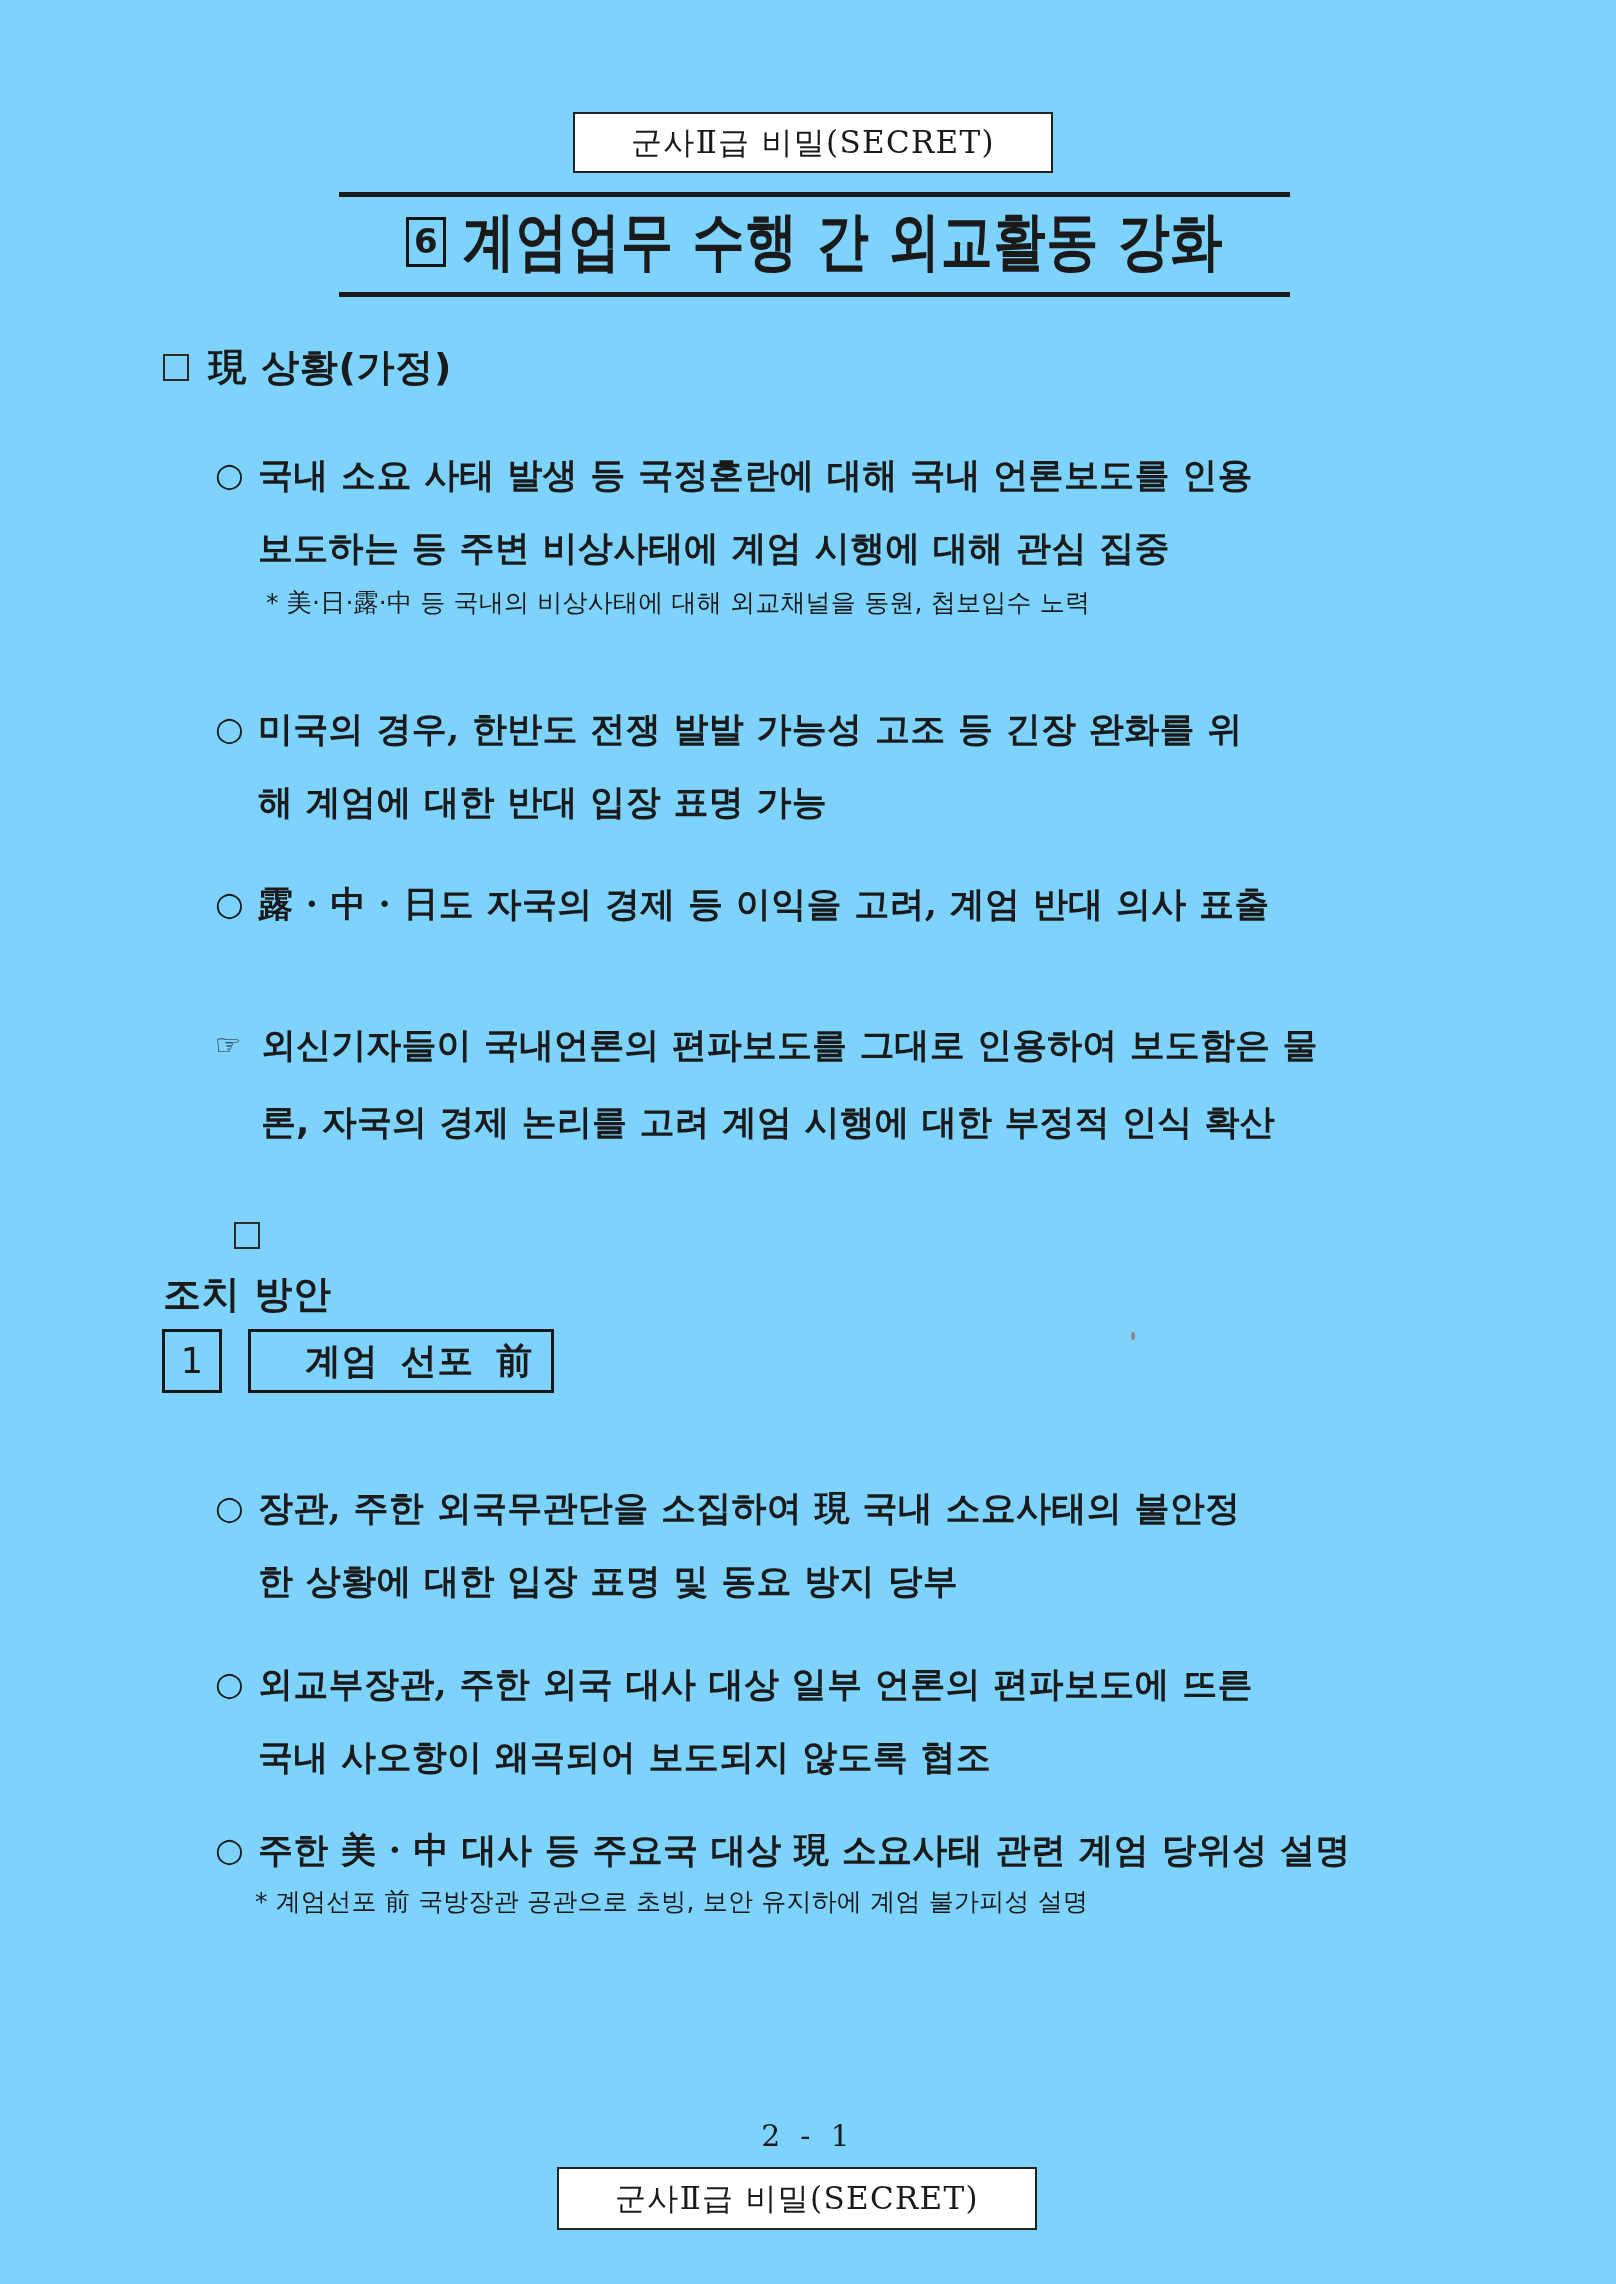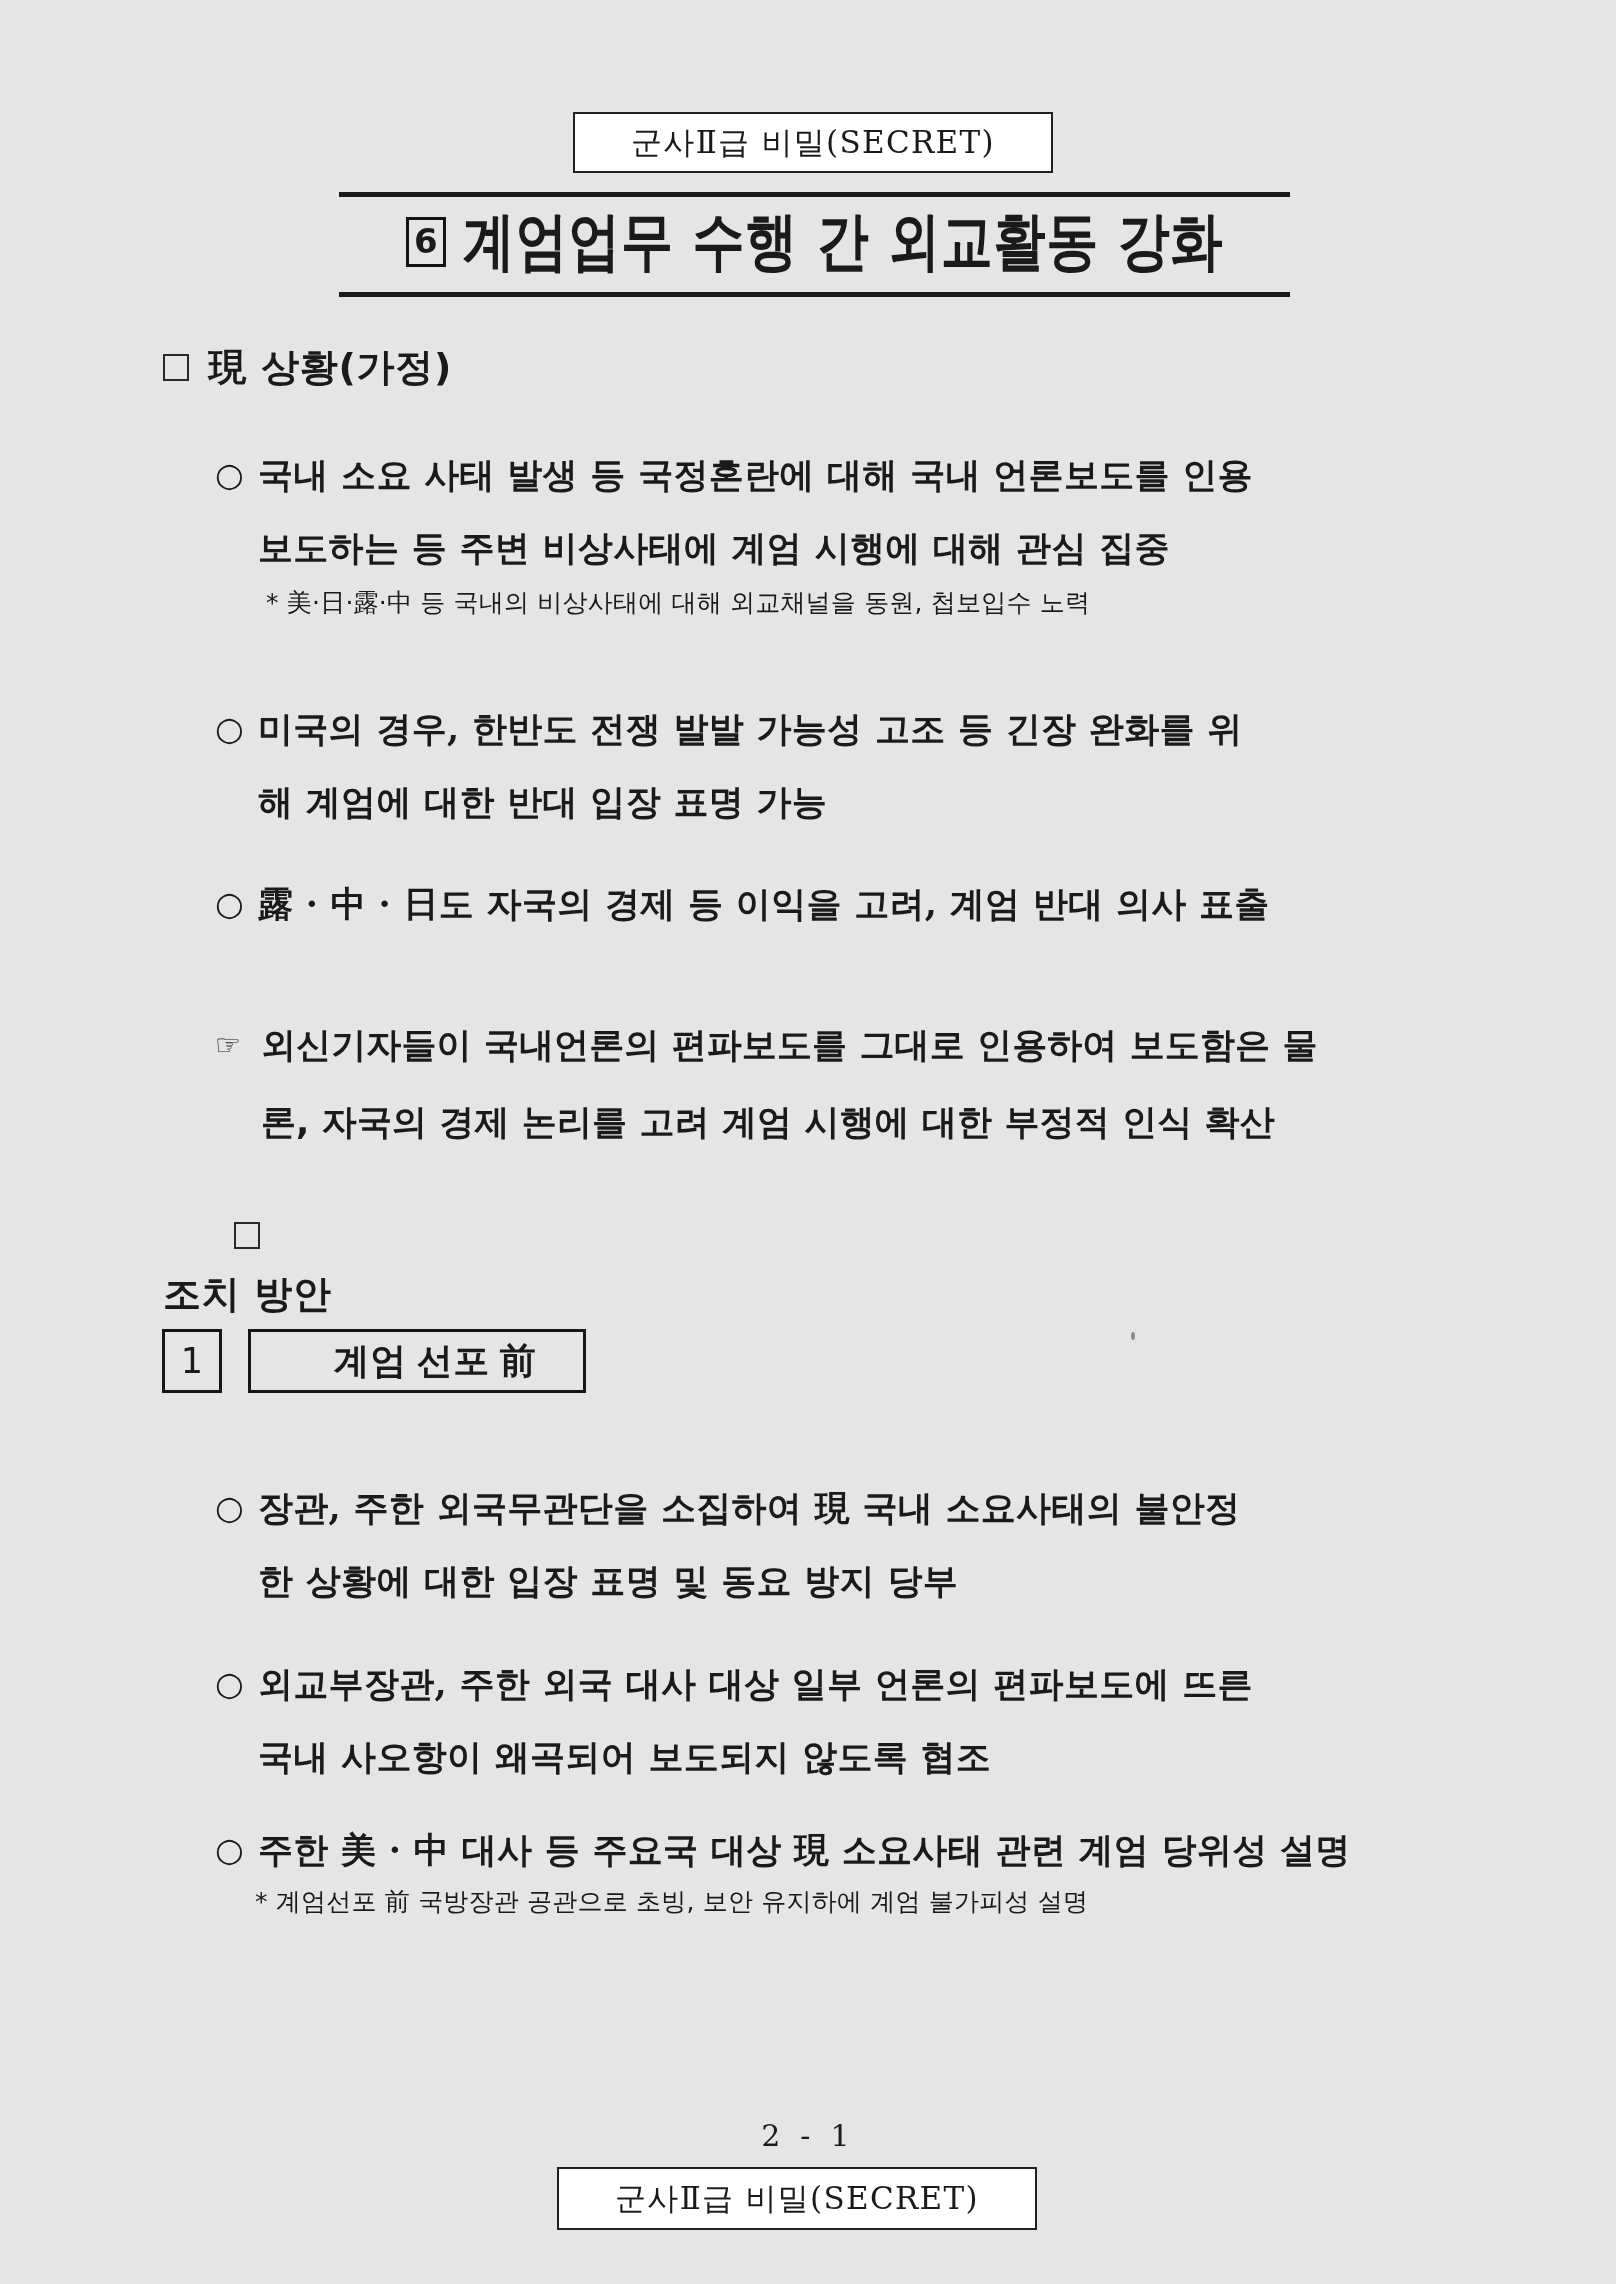--- a/index.html
+++ b/index.html
@@ -12,21 +12,21 @@
     height: 2284px;
     position: relative;
     font-family: "DejaVu Serif", "Liberation Serif", serif;
     color: #1a1a1a;
     overflow: hidden;
   }
 
   .page {
     position: absolute;
     inset: 0;
-    background: #e5e5e5;
+    background: #7dd3fc;
   }
 
   
   .classification-box {
     position: absolute;
     border: 2px solid #22211f;
     background: #ffffff;
     display: flex;
     align-items: center;
     justify-content: center;
@@ -186,27 +186,27 @@
     border: 3.3px solid #171615;
     display: flex;
     align-items: center;
     justify-content: center;
     font-family: "DejaVu Sans", "Liberation Sans", sans-serif;
     font-size: 35px;
     font-weight: 400;
     box-sizing: border-box;
   }
   #step-label {
-    width: 338px;
+    width: 306px;
     height: 64px;
     border: 3.3px solid #171615;
     display: flex;
     align-items: center;
     justify-content: center;
-    font-family: Liberation Serif, serif;
+    font-family: Liberation Mono, monospace;
     font-size: 36px;
     font-weight: 700;
     letter-spacing: 0.7px;
     box-sizing: border-box;
     padding-left: 36px;
   }
 
   
   #page-number {
     position: absolute;

